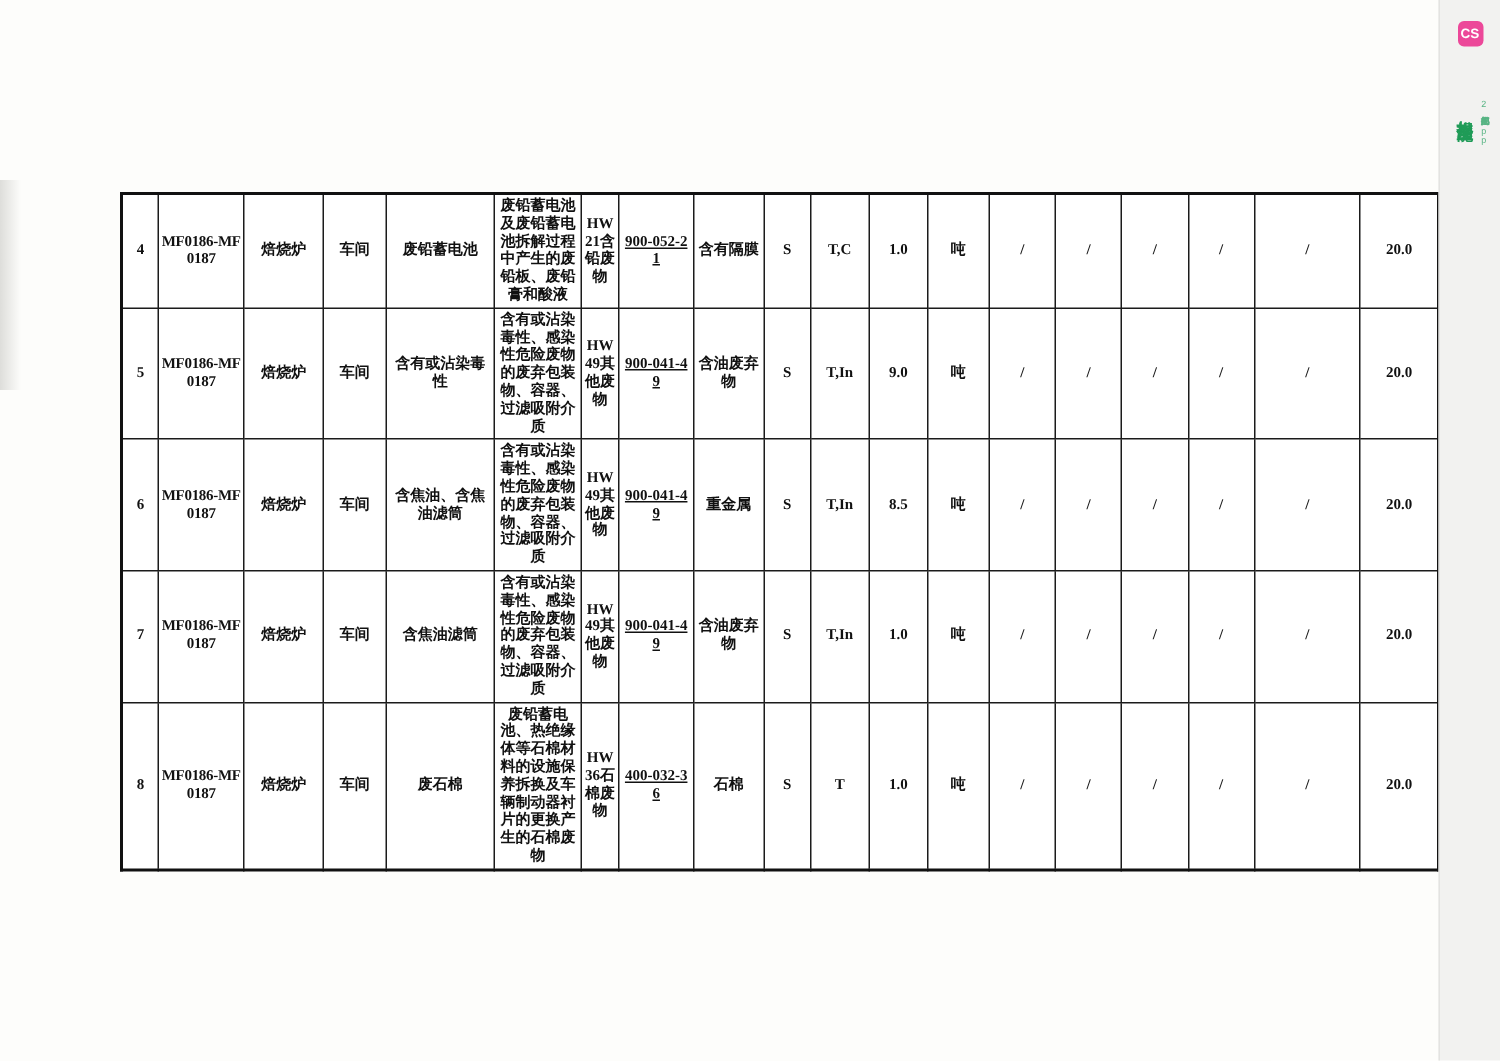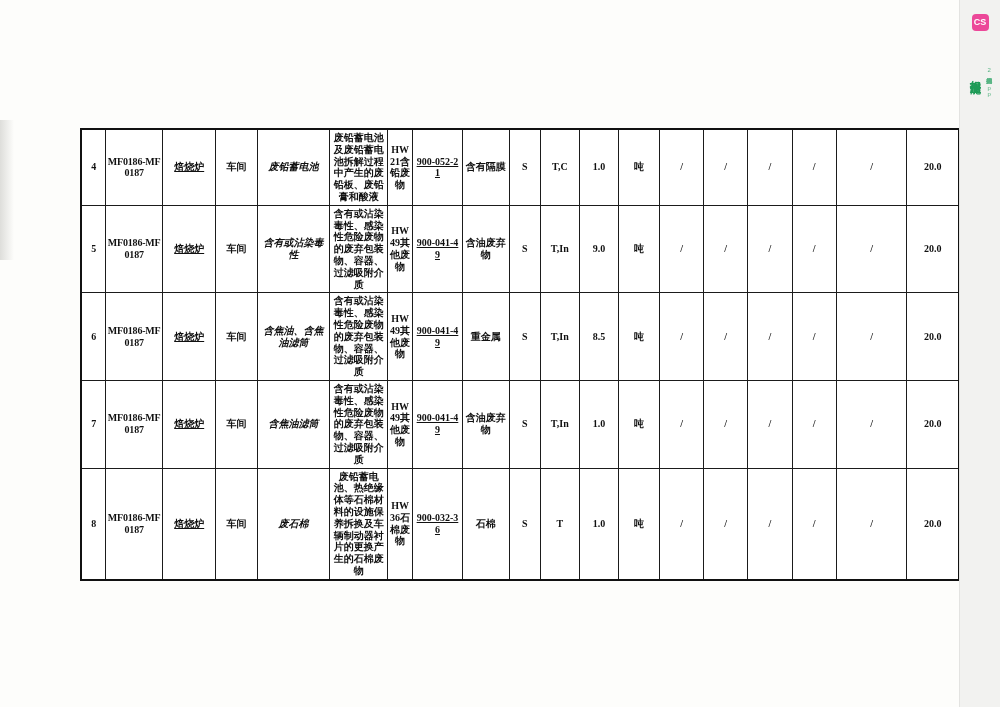--- a/index.html
+++ b/index.html
@@ -110,23 +110,23 @@
     font-weight: bold;
     word-break: break-all;
     font-family: "Liberation Serif", serif;
   }
   
   #waste-table {
     border: 2px solid #111;
   }
   td.c-idx       { width: 26px; }
   td.c-code      { width: 66px; font-family: "Liberation Serif", serif; font-size: 10px; letter-spacing: -0.2px;}
-  td.c-src       { width: 62px; text-decoration: underline; }
+  td.c-src       { width: 62px; }
   td.c-loc       { width: 46px; }
-  td.c-name      { width: 84px; text-align: center; font-style: italic; }
+  td.c-name      { width: 84px; text-align: center; }
   td.c-cat       { width: 26px; font-size: 9px; line-height:1.1; }
   td.c-num       { width: 58px; text-decoration: underline; }
   td.c-prop      { width: 64px; }
   td.c-form      { width: 34px; }
   td.c-haz       { width: 54px; }
   td.c-qty       { width: 44px; }
   td.c-unit      { width: 46px; }
   td.c-b1, td.c-b2, td.c-b3, td.c-b4 { width: 52px; }
   td.c-b5        { width: 86px; }
   td.c-last      { width: 60px; }
@@ -232,21 +232,21 @@
       </tr>
 
       <tr>
         <td class="c-idx">8</td>
         <td class="c-code">MF0186-MF0187</td>
         <td class="c-src">焙烧炉</td>
         <td class="c-loc">车间</td>
         <td class="c-name">废石棉</td>
         <td class="c-prop">废铅蓄电池、热绝缘体等石棉材料的设施保养拆换及车辆制动器衬片的更换产生的石棉废物</td>
         <td class="c-cat">HW36石棉废物</td>
-        <td class="c-num">900-032-36</td>
+        <td class="c-num">400-032-36</td>
         <td class="c-haz">石棉</td>
         <td class="c-form">S</td>
         <td class="c-qty">T</td>
         <td class="c-qty">1.0</td>
         <td class="c-unit">吨</td>
         <td class="c-b1 slash">/</td>
         <td class="c-b2 slash">/</td>
         <td class="c-b3 slash">/</td>
         <td class="c-b4 slash">/</td>
         <td class="c-b5 slash">/</td>

